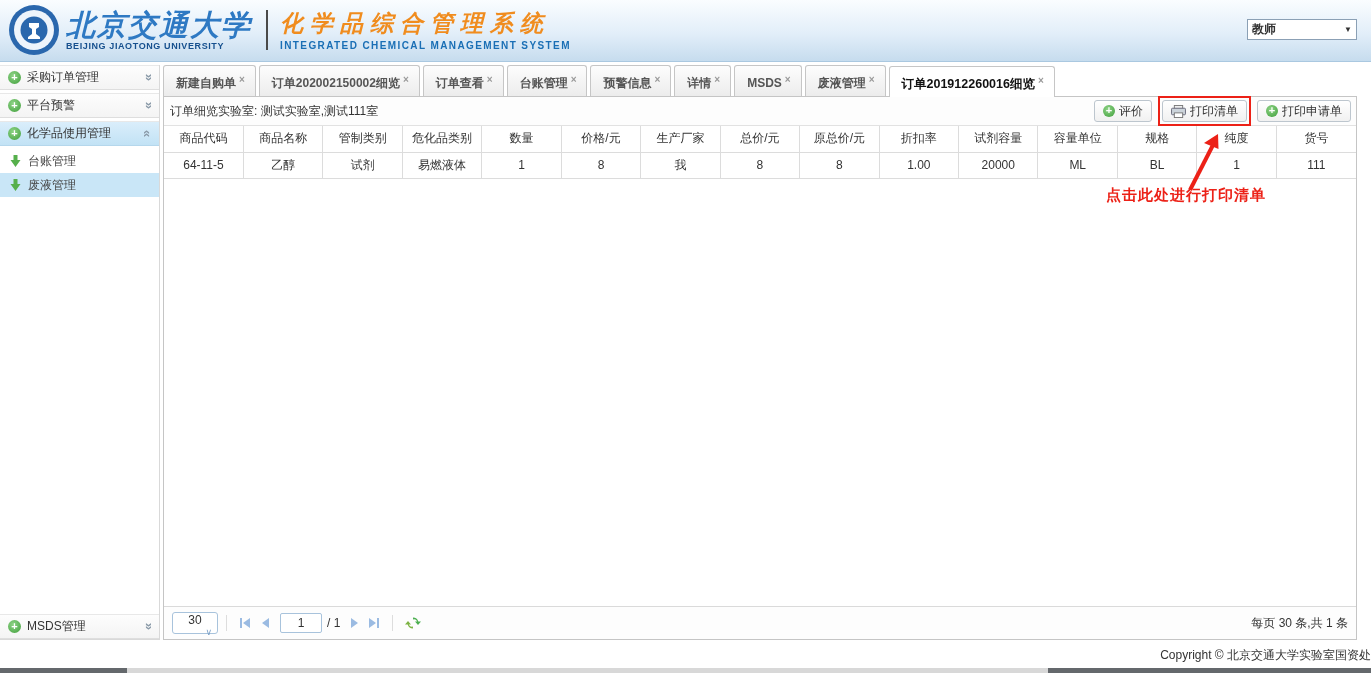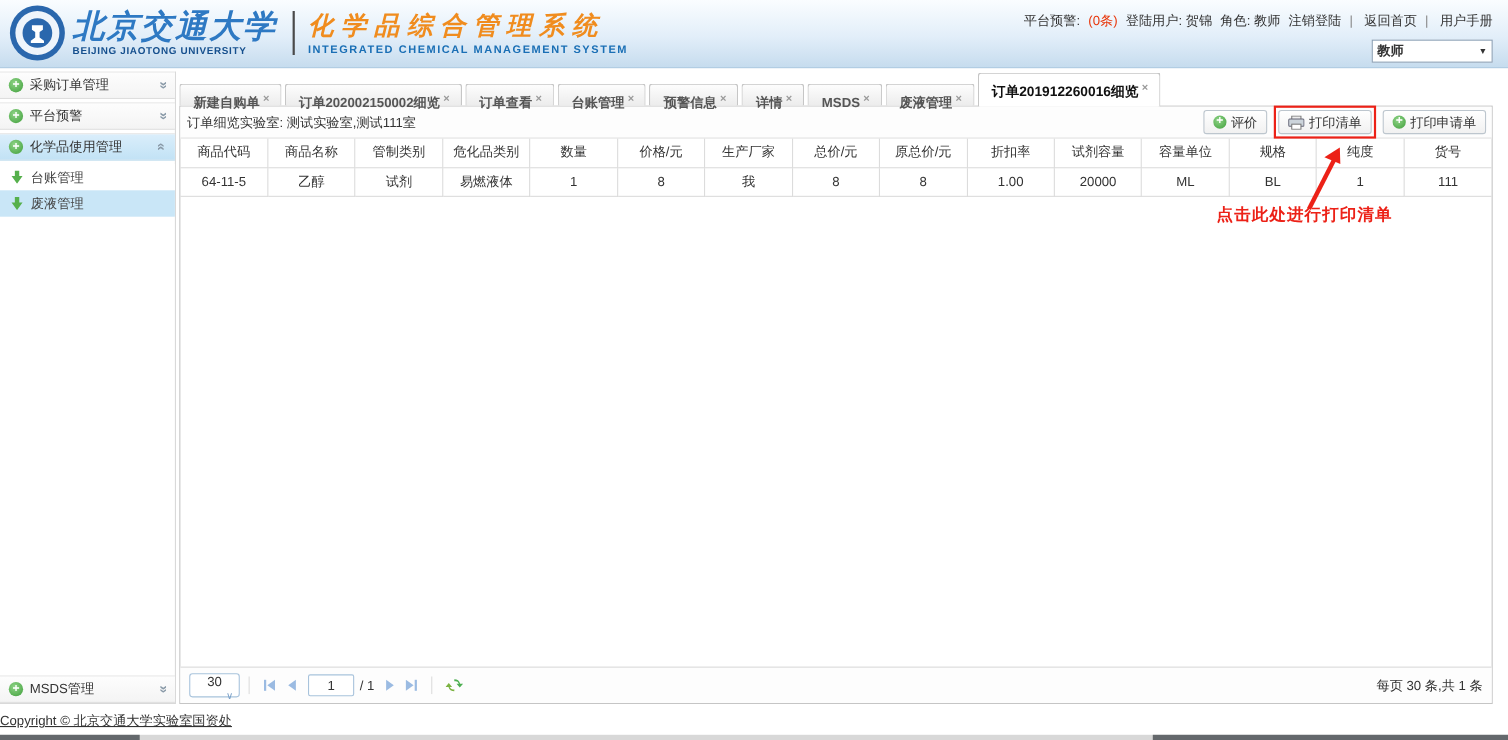--- a/index.html
+++ b/index.html
@@ -46,21 +46,21 @@
   .chev.up { transform:rotate(90deg); }
   .sub-item { height:24px; display:flex; align-items:center; padding:0 8px 0 10px; font-size:12px;
     color:#444; cursor:pointer; background:#fff; }
   .sub-item.selected { background:#c9e6f7; }
   .sub-arrow { margin-right:7px; flex:0 0 11px; display:flex; }
   .acc-item.bottom { position:absolute; bottom:0; left:0; right:0; margin-bottom:0; }
 
   
   .panel { position:absolute; left:163px; top:65px; width:1194px; height:575px; }
   .tabs { height:31px; display:flex; align-items:flex-end; gap:3px; position:relative; z-index:3; }
-  .tab { height:20px; line-height:28px; padding:0 10px 0 12px; border:1px solid #c6c6c6; border-bottom:none;
+  .tab { height:31px; line-height:28px; padding:0 10px 0 12px; border:1px solid #c6c6c6; border-bottom:none;
     border-radius:3px 3px 0 0; background:linear-gradient(180deg,#fdfdfd,#ececec); font-size:12px;
     font-weight:bold; color:#555; cursor:pointer; white-space:nowrap; }
   .tab .close { font-size:10px; color:#999; margin-left:3px; vertical-align:4px; cursor:pointer; }
   .tab.active { background:#fff; color:#111; font-size:12.5px; position:relative; margin-bottom:-1px;
     height:31px; z-index:5; }
   .content { position:absolute; left:0; top:31px; right:0; bottom:0; border:1px solid #c5c5c5;
     background:#fff; z-index:2; }
 
   .toolbar { height:29px; display:flex; align-items:center; padding:0 5px 0 6px;
     background:#fdfdfd; border-bottom:1px solid #e2e2e2; font-size:12px; color:#333; }
@@ -95,21 +95,21 @@
   .pg-input { width:42px; height:20px; border:1px solid #a8c3dc; border-radius:2px; background:#fff;
     text-align:center; line-height:18px; margin:0 5px; }
   .pg-total { margin-right:4px; }
   .refresh { width:16px; height:16px; cursor:pointer; margin-left:4px; }
   .pg-summary { margin-left:auto; }
   .anno-text { position:absolute; left:1106px; top:186px; color:#ec2117; font-size:15px;
     font-weight:bold; z-index:41; letter-spacing:1px; }
   .anno-arrow { position:absolute; left:1180px; top:130px; width:50px; height:66px; z-index:41; }
 
   
-  .footer { position:absolute; left:0; top:647px; width:1371px; text-align:left; font-size:12px; color:#333;text-decoration:underline; }
+  .footer { position:absolute; left:0; top:647px; width:1371px; text-align:right; font-size:12px; color:#333; }
   .bottom-strip { position:absolute; left:0; bottom:0; width:1371px; height:5px; background:#d8d8d8; }
   .strip-dark-l { position:absolute; left:0; top:0; width:127px; height:5px; background:#64686c; }
   .strip-dark-r { position:absolute; left:1048px; top:0; width:323px; height:5px; background:#64686c; }
 </style>
 </head>
 <body>
 
 <div class="page">
 
   <div class="topbar">
@@ -124,31 +124,20 @@
         <div class="uni-cn">北京交通大学</div>
         <div class="uni-en">BEIJING JIAOTONG UNIVERSITY</div>
       </div>
       <div class="brand-divider"></div>
       <div class="sys">
         <div class="sys-cn">化学品综合管理系统</div>
         <div class="sys-en">INTEGRATED CHEMICAL MANAGEMENT SYSTEM</div>
       </div>
     </div>
     <div class="top-right">
-      <div class="top-links">
-        <span>平台预警:</span>
-        <span class="alert-count">(0条)</span>
-        <span>登陆用户: 贺锦</span>
-        <span>角色: 教师</span>
-        <span class="top-link">注销登陆</span>
-        <span class="link-sep">|</span>
-        <span class="top-link">返回首页</span>
-        <span class="link-sep">|</span>
-        <span class="top-link">用户手册</span>
-      </div>
       <div class="role-select">
         <span>教师</span>
         <span class="caret">▼</span>
       </div>
     </div>
   </div>
 
   <div class="sidebar">
     <div class="acc-item">
       <span class="plus-icon">+</span>

